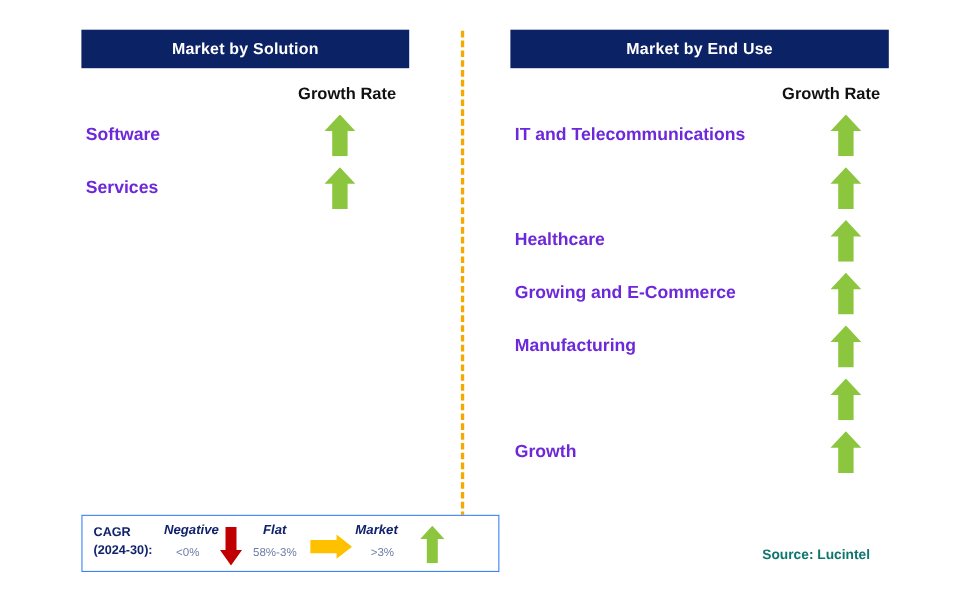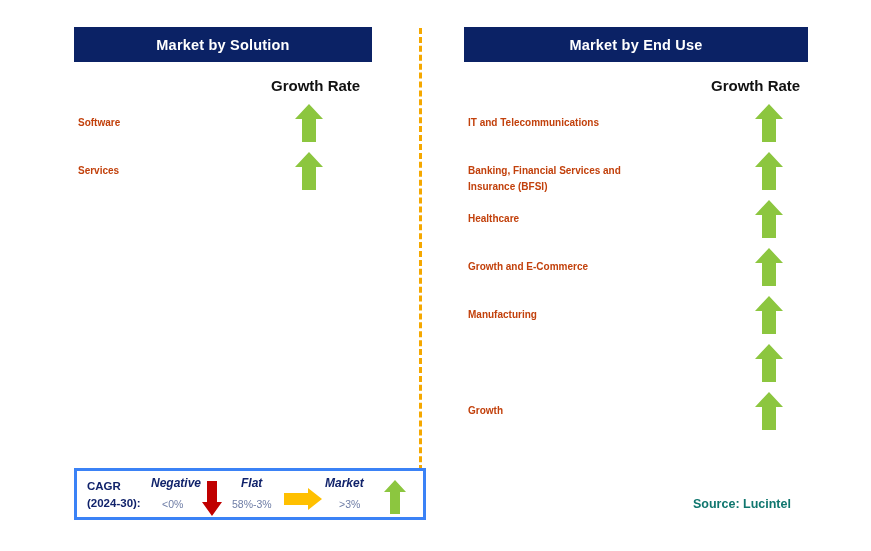--- a/index.html
+++ b/index.html
@@ -49,23 +49,23 @@
   .growth-caption {
     position: absolute;
     font-size: 15px;
     font-weight: bold;
     color: #111111;
     white-space: nowrap;
   }
   .growth-left  { left: 271px; top: 77px; }
   .row-label {
     position: absolute;
-    font-size: 10px;
-    font-weight: bold;
-    color: #c2410c;
+    font-size: 16px;
+    font-weight: bold;
+    color: #6d28d9;
     line-height: 16px;
     white-space: pre-line;
   }
   .row-arrow {
     position: absolute;
   }
 
   
   .arrow-up-green { display: block; }
 
@@ -77,23 +77,23 @@
     width: 0px;
     height: 452px;
     border-left: 3px dashed #f5a800;
   }
 
   
   .legend-box {
     position: absolute;
     left: 74px;
     top: 468px;
-    width: 352px;
+    width: 380px;
     height: 52px;
-    border: 3px solid #3b82f6;
+    border: 1px solid #3b82f6;
     background: #ffffff;
     box-sizing: border-box;
   }
   .legend-cagr {
     position: absolute;
     left: 10px;
     top: 7px;
     font-size: 11.5px;
     font-weight: bold;
     color: #11236b;
@@ -165,36 +165,34 @@
 
     <div class="growth-caption" style="left:271px; top:77px;">Growth Rate</div>
 
     <div class="row-label" style="left:28px; top:115px;">IT and Telecommunications</div>
     <div class="row-arrow" style="left:314px; top:104px;">
       <svg class="arrow-up-green" width="30" height="38" viewBox="0 0 30 38" aria-hidden="true">
         <polygon points="15,0 29,15 22,15 22,38 8,38 8,15 1,15" fill="#8cc63f"></polygon>
       </svg>
     </div>
 
-    <div class="row-label" style="left:28px; top:163px;">Banking, Financial Services and
-Insurance (BFSI)</div>
     <div class="row-arrow" style="left:314px; top:152px;">
       <svg class="arrow-up-green" width="30" height="38" viewBox="0 0 30 38" aria-hidden="true">
         <polygon points="15,0 29,15 22,15 22,38 8,38 8,15 1,15" fill="#8cc63f"></polygon>
       </svg>
     </div>
 
     <div class="row-label" style="left:28px; top:211px;">Healthcare</div>
     <div class="row-arrow" style="left:314px; top:200px;">
       <svg class="arrow-up-green" width="30" height="38" viewBox="0 0 30 38" aria-hidden="true">
         <polygon points="15,0 29,15 22,15 22,38 8,38 8,15 1,15" fill="#8cc63f"></polygon>
       </svg>
     </div>
 
-    <div class="row-label" style="left:28px; top:259px;">Growth and E-Commerce</div>
+    <div class="row-label" style="left:28px; top:259px;">Growing and E-Commerce</div>
     <div class="row-arrow" style="left:314px; top:248px;">
       <svg class="arrow-up-green" width="30" height="38" viewBox="0 0 30 38" aria-hidden="true">
         <polygon points="15,0 29,15 22,15 22,38 8,38 8,15 1,15" fill="#8cc63f"></polygon>
       </svg>
     </div>
 
     <div class="row-label" style="left:28px; top:307px;">Manufacturing</div>
     <div class="row-arrow" style="left:314px; top:296px;">
       <svg class="arrow-up-green" width="30" height="38" viewBox="0 0 30 38" aria-hidden="true">
         <polygon points="15,0 29,15 22,15 22,38 8,38 8,15 1,15" fill="#8cc63f"></polygon>

